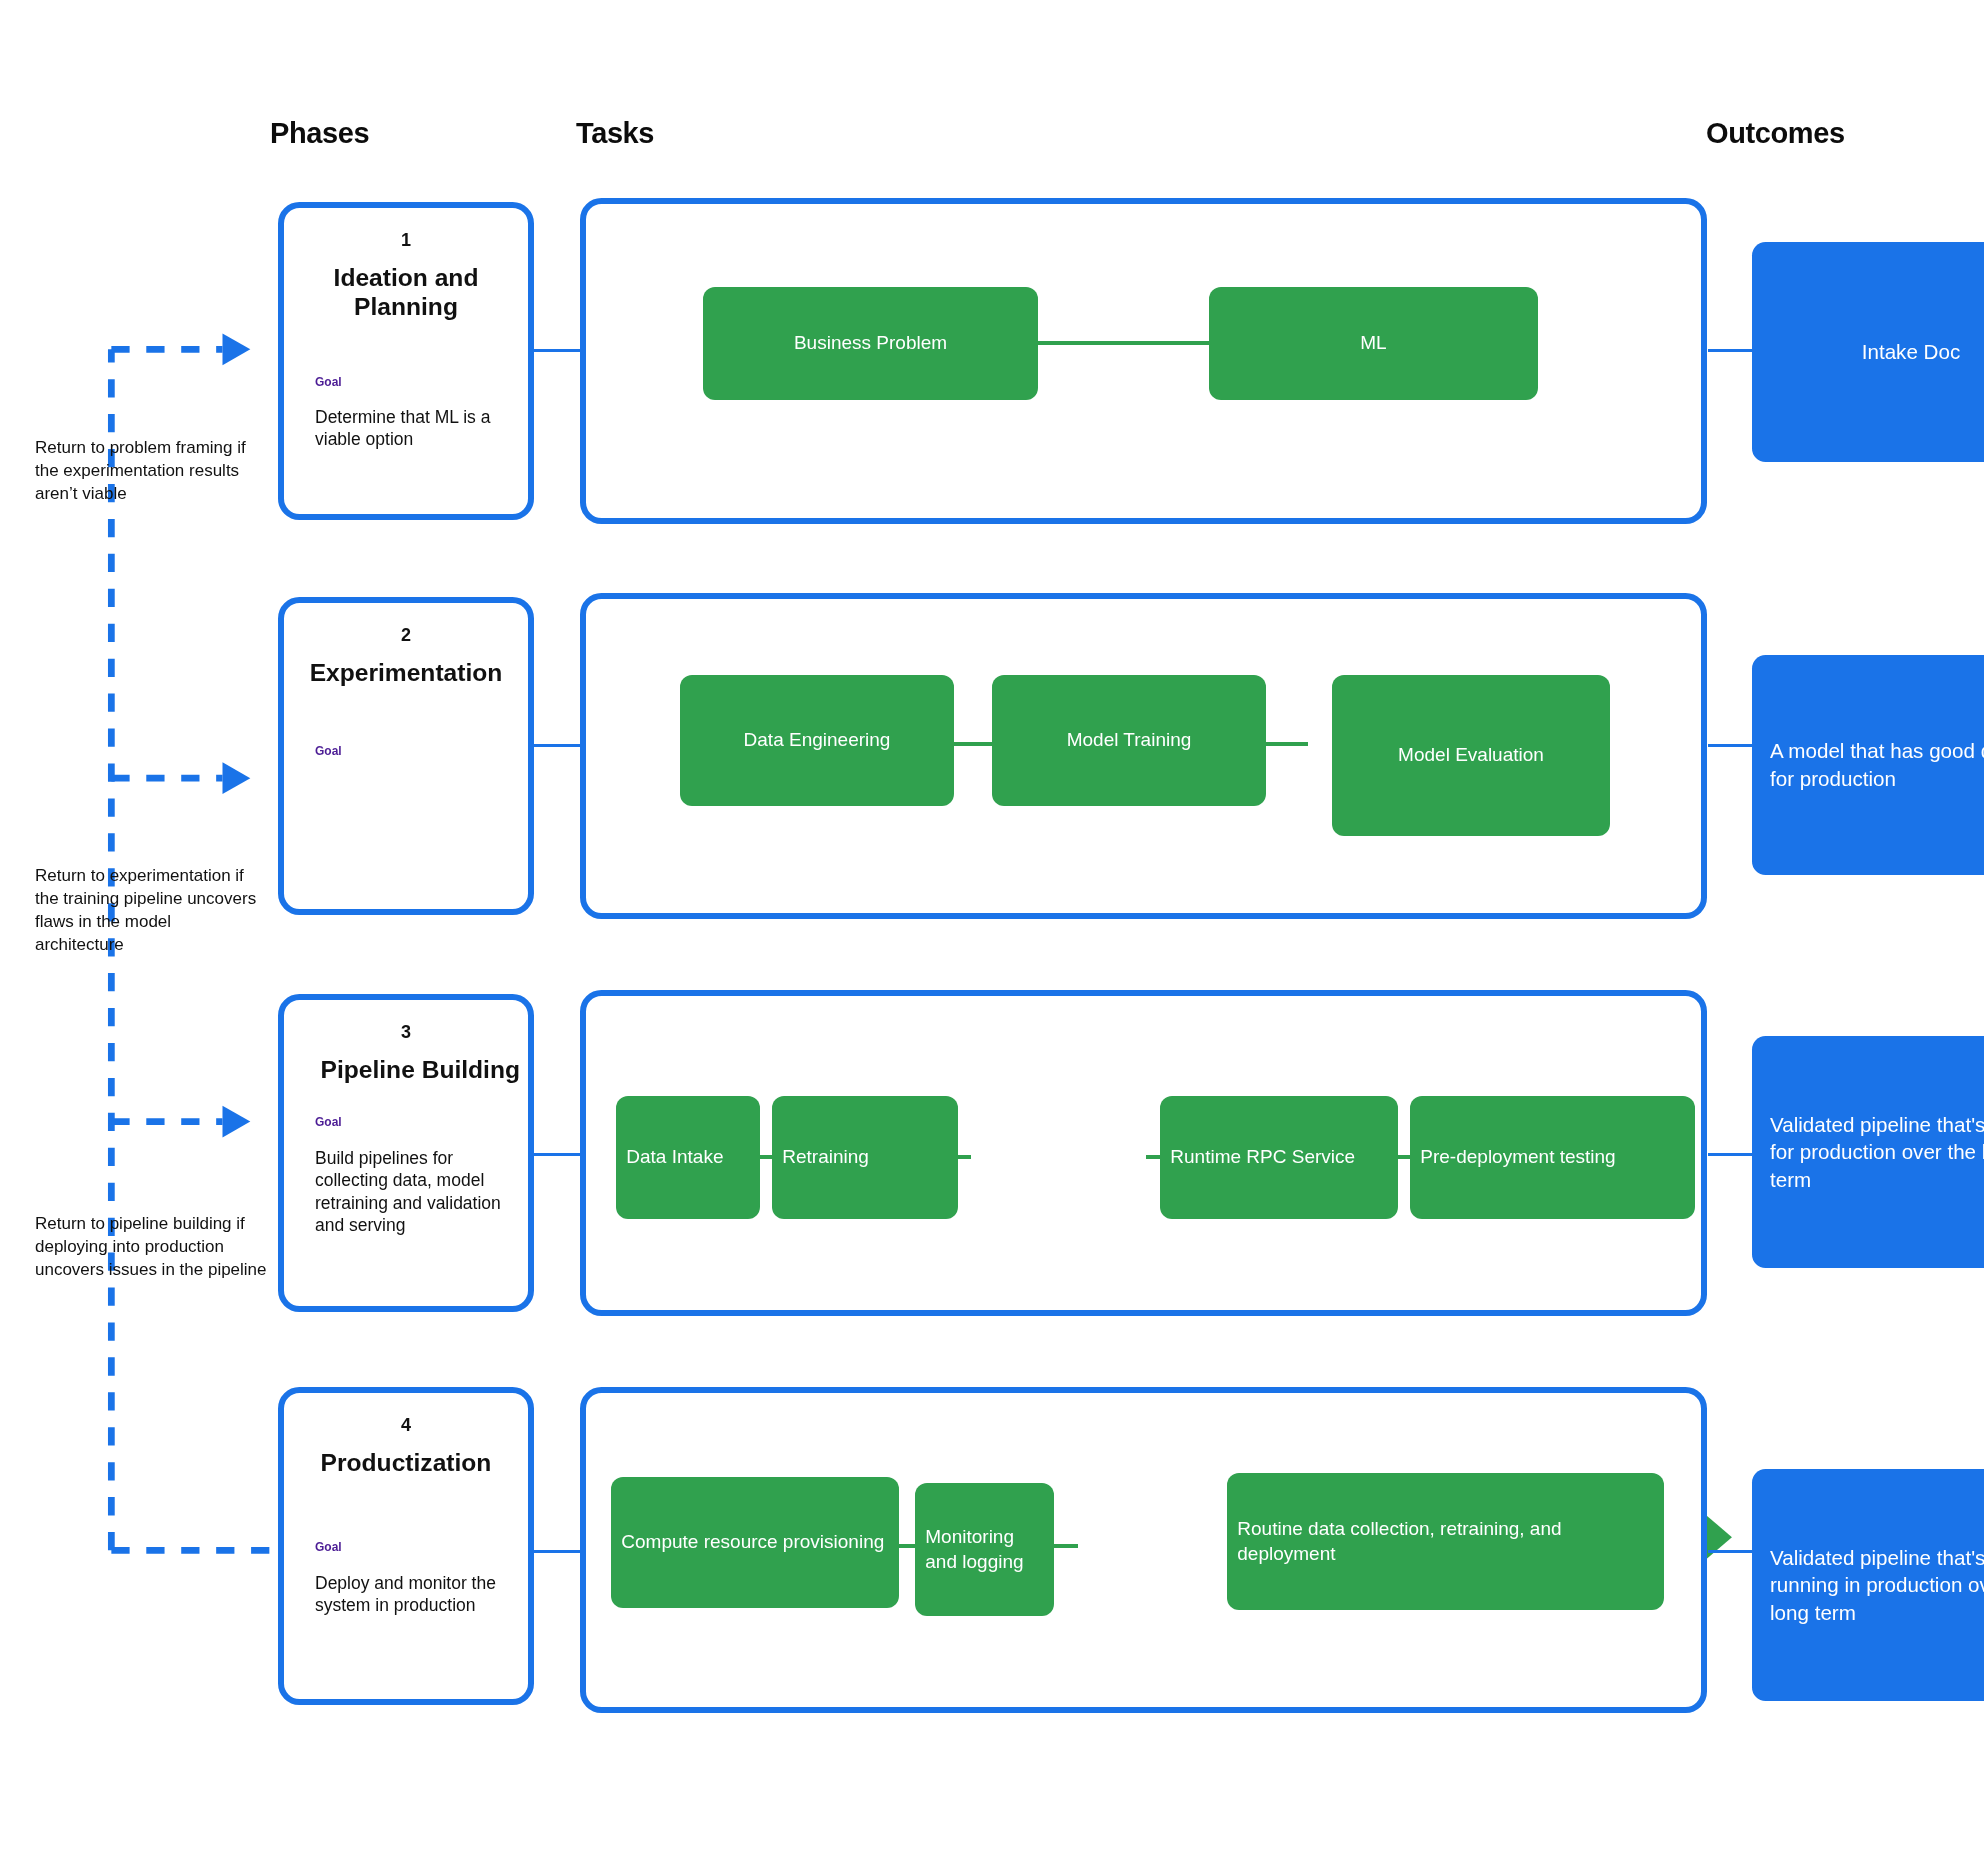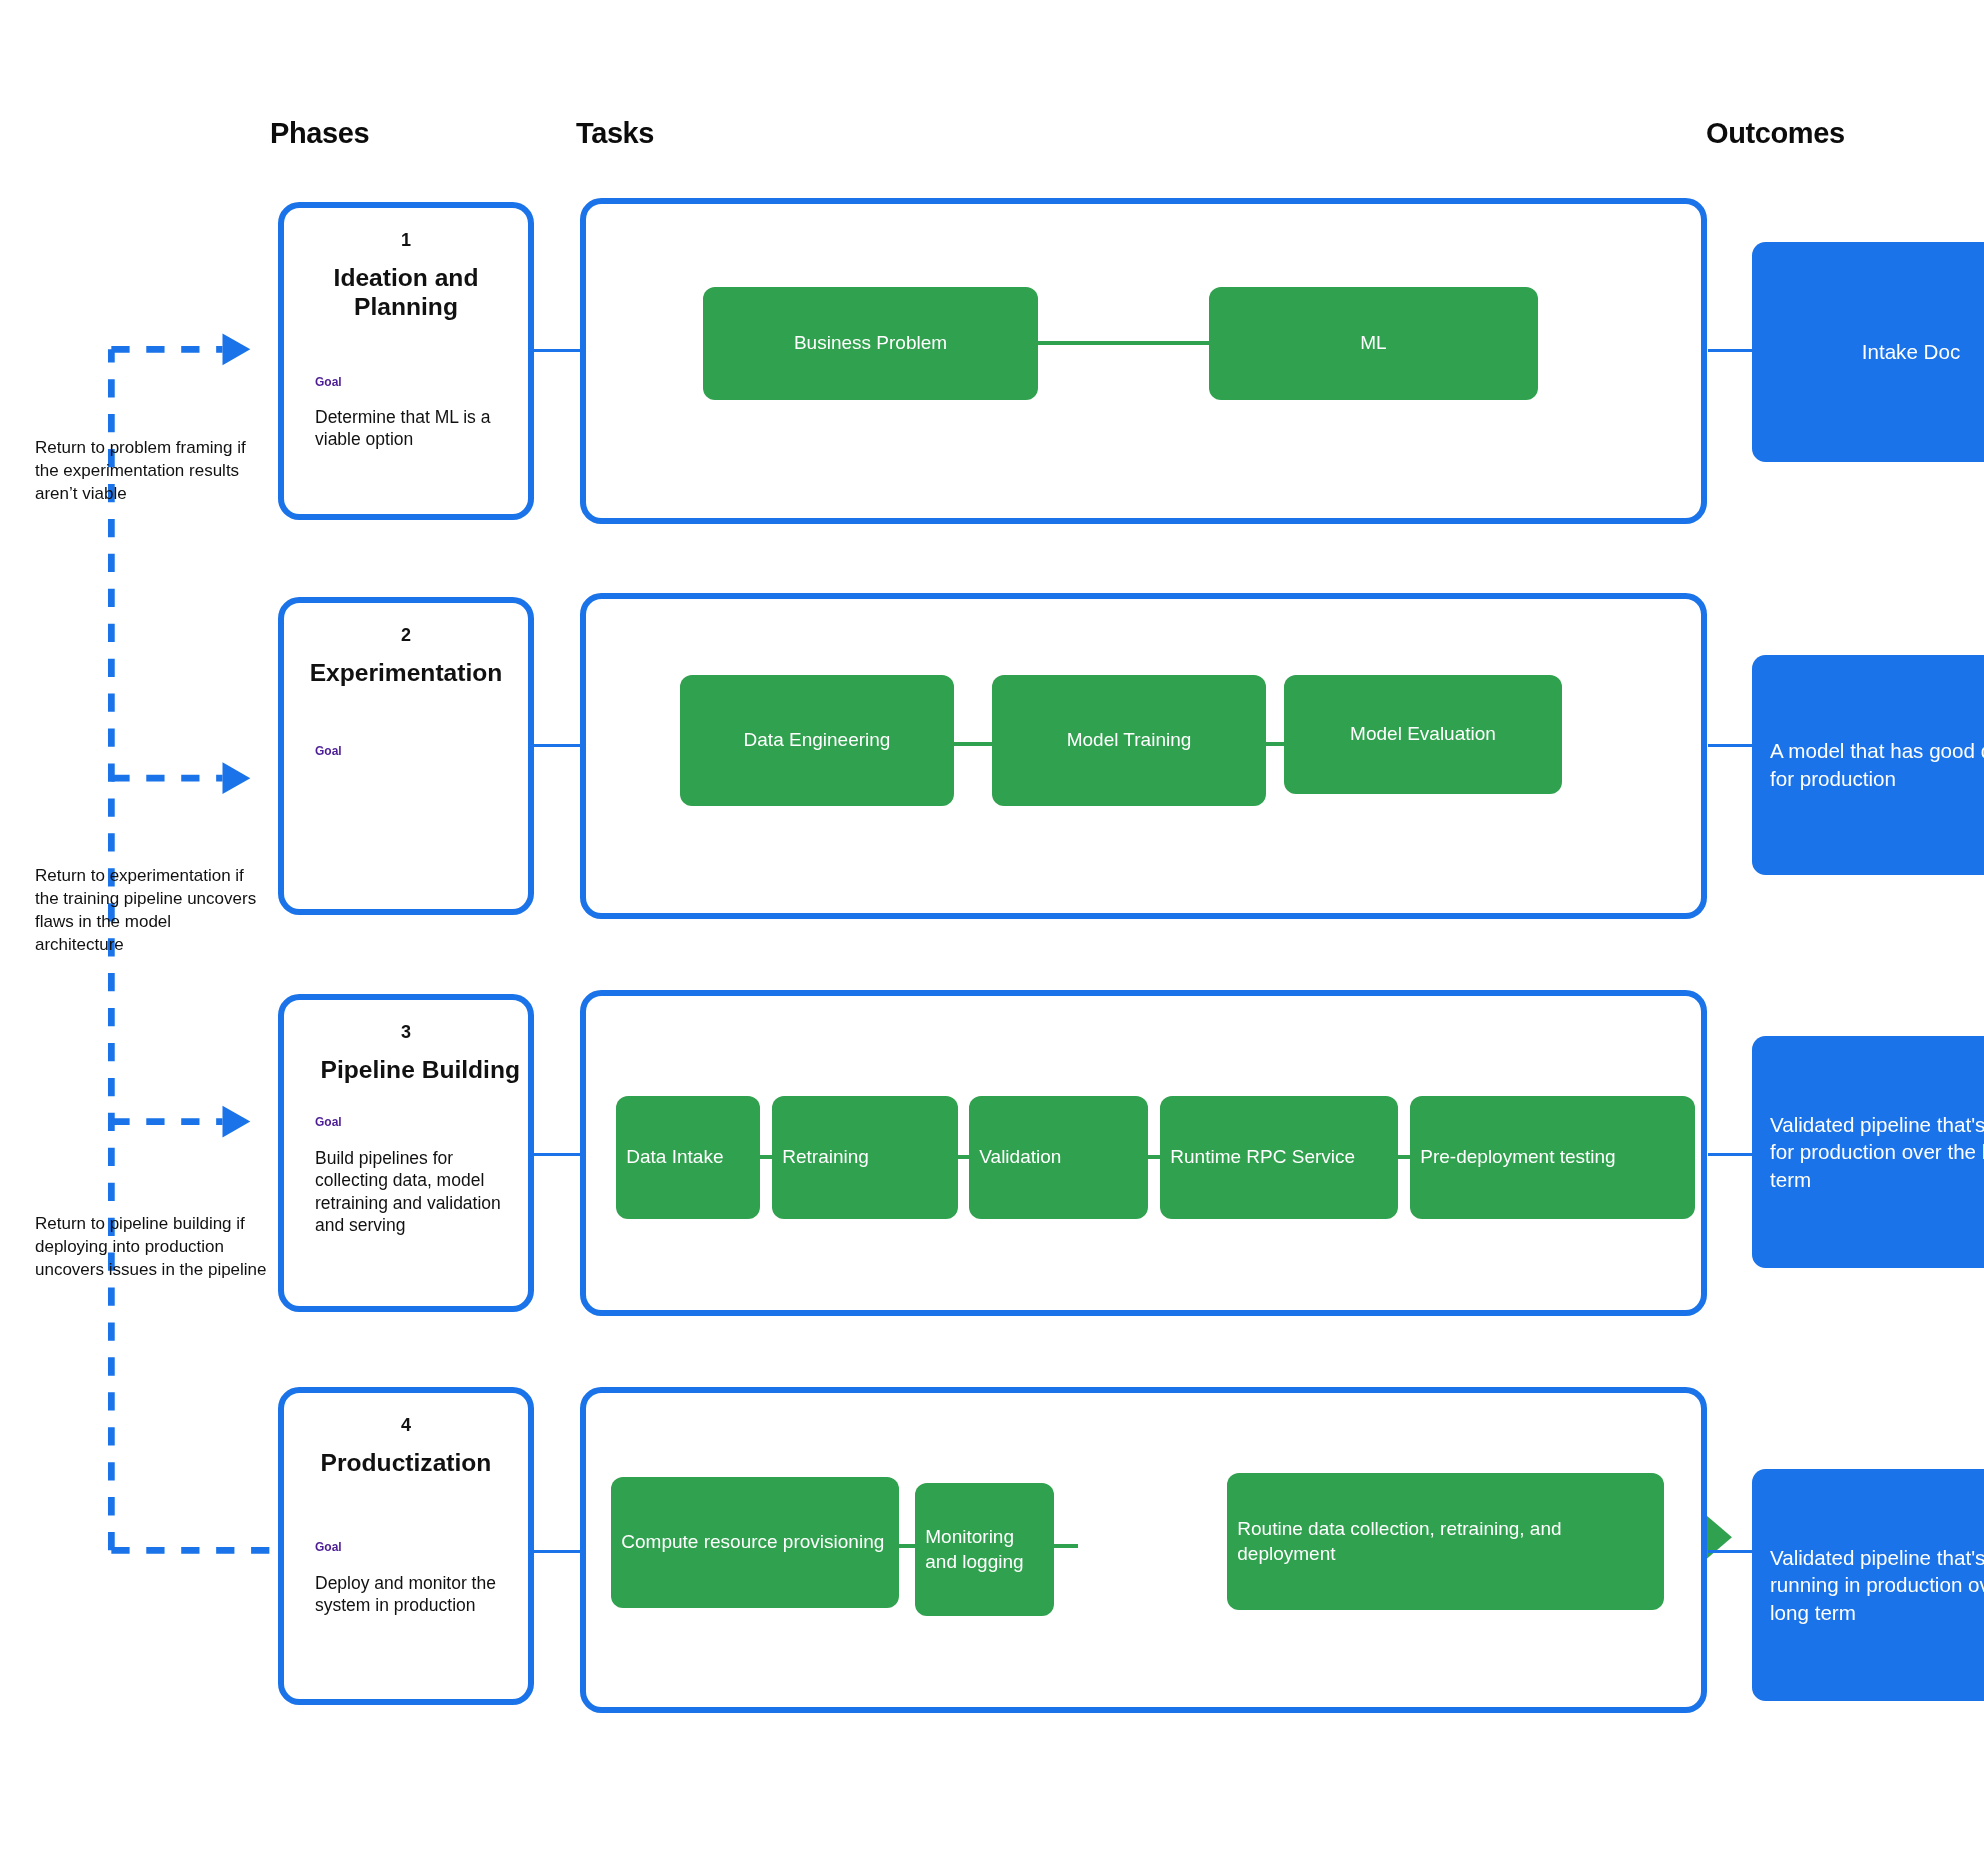--- a/index.html
+++ b/index.html
@@ -132,21 +132,21 @@
 
   <div class="tasks-box" style="left:580px; top:593px; width:1127px; height:326px;"></div>
   <div class="gbox center" style="left:680px; top:675px; width:274px; height:131px;">
     <span>Data Engineering</span>
   </div>
   <div class="gline" style="left:951px; top:742px; width:44px;"></div>
   <div class="gbox center" style="left:992px; top:675px; width:274px; height:131px;">
     <span>Model Training</span>
   </div>
   <div class="gline" style="left:1264px; top:742px; width:44px;"></div>
-  <div class="gbox center" style="left:1284px; top:675px; width:278px; height:119px;">
+  <div class="gbox center" style="left:1332px; top:675px; width:278px; height:161px;">
     <span>Model Evaluation</span>
   </div>
   <div class="hline" style="left:1708px; top:744px; width:46px;"></div>
 
   <div class="obox" style="left:1752px; top:655px; width:318px; height:220px;">
     <span>A model that has good quality for production</span>
   </div>
 
   <div class="phase-card" style="left:278px; top:994px; width:256px; height:318px;">
     <div class="phase-num" style="top:22px;">3</div>
@@ -158,23 +158,20 @@
 
   <div class="tasks-box" style="left:580px; top:990px; width:1127px; height:326px;"></div>
   <div class="gbox" style="left:616px; top:1096px; width:144px; height:123px;">
     <span>Data Intake</span>
   </div>
   <div class="gline" style="left:757px; top:1155px; width:16px;"></div>
   <div class="gbox" style="left:772px; top:1096px; width:186px; height:123px;">
     <span>Retraining</span>
   </div>
   <div class="gline" style="left:955px; top:1155px; width:16px;"></div>
-  <div class="gbox" style="left:969px; top:1096px; width:179px; height:123px;">
-    <span>Validation</span>
-  </div>
   <div class="gline" style="left:1146px; top:1155px; width:16px;"></div>
   <div class="gbox" style="left:1160px; top:1096px; width:238px; height:123px;">
     <span>Runtime RPC Service</span>
   </div>
   <div class="gline" style="left:1396px; top:1155px; width:16px;"></div>
   <div class="gbox" style="left:1410px; top:1096px; width:285px; height:123px;">
     <span>Pre-deployment testing</span>
   </div>
   <div class="hline" style="left:1708px; top:1153px; width:46px;"></div>
 

